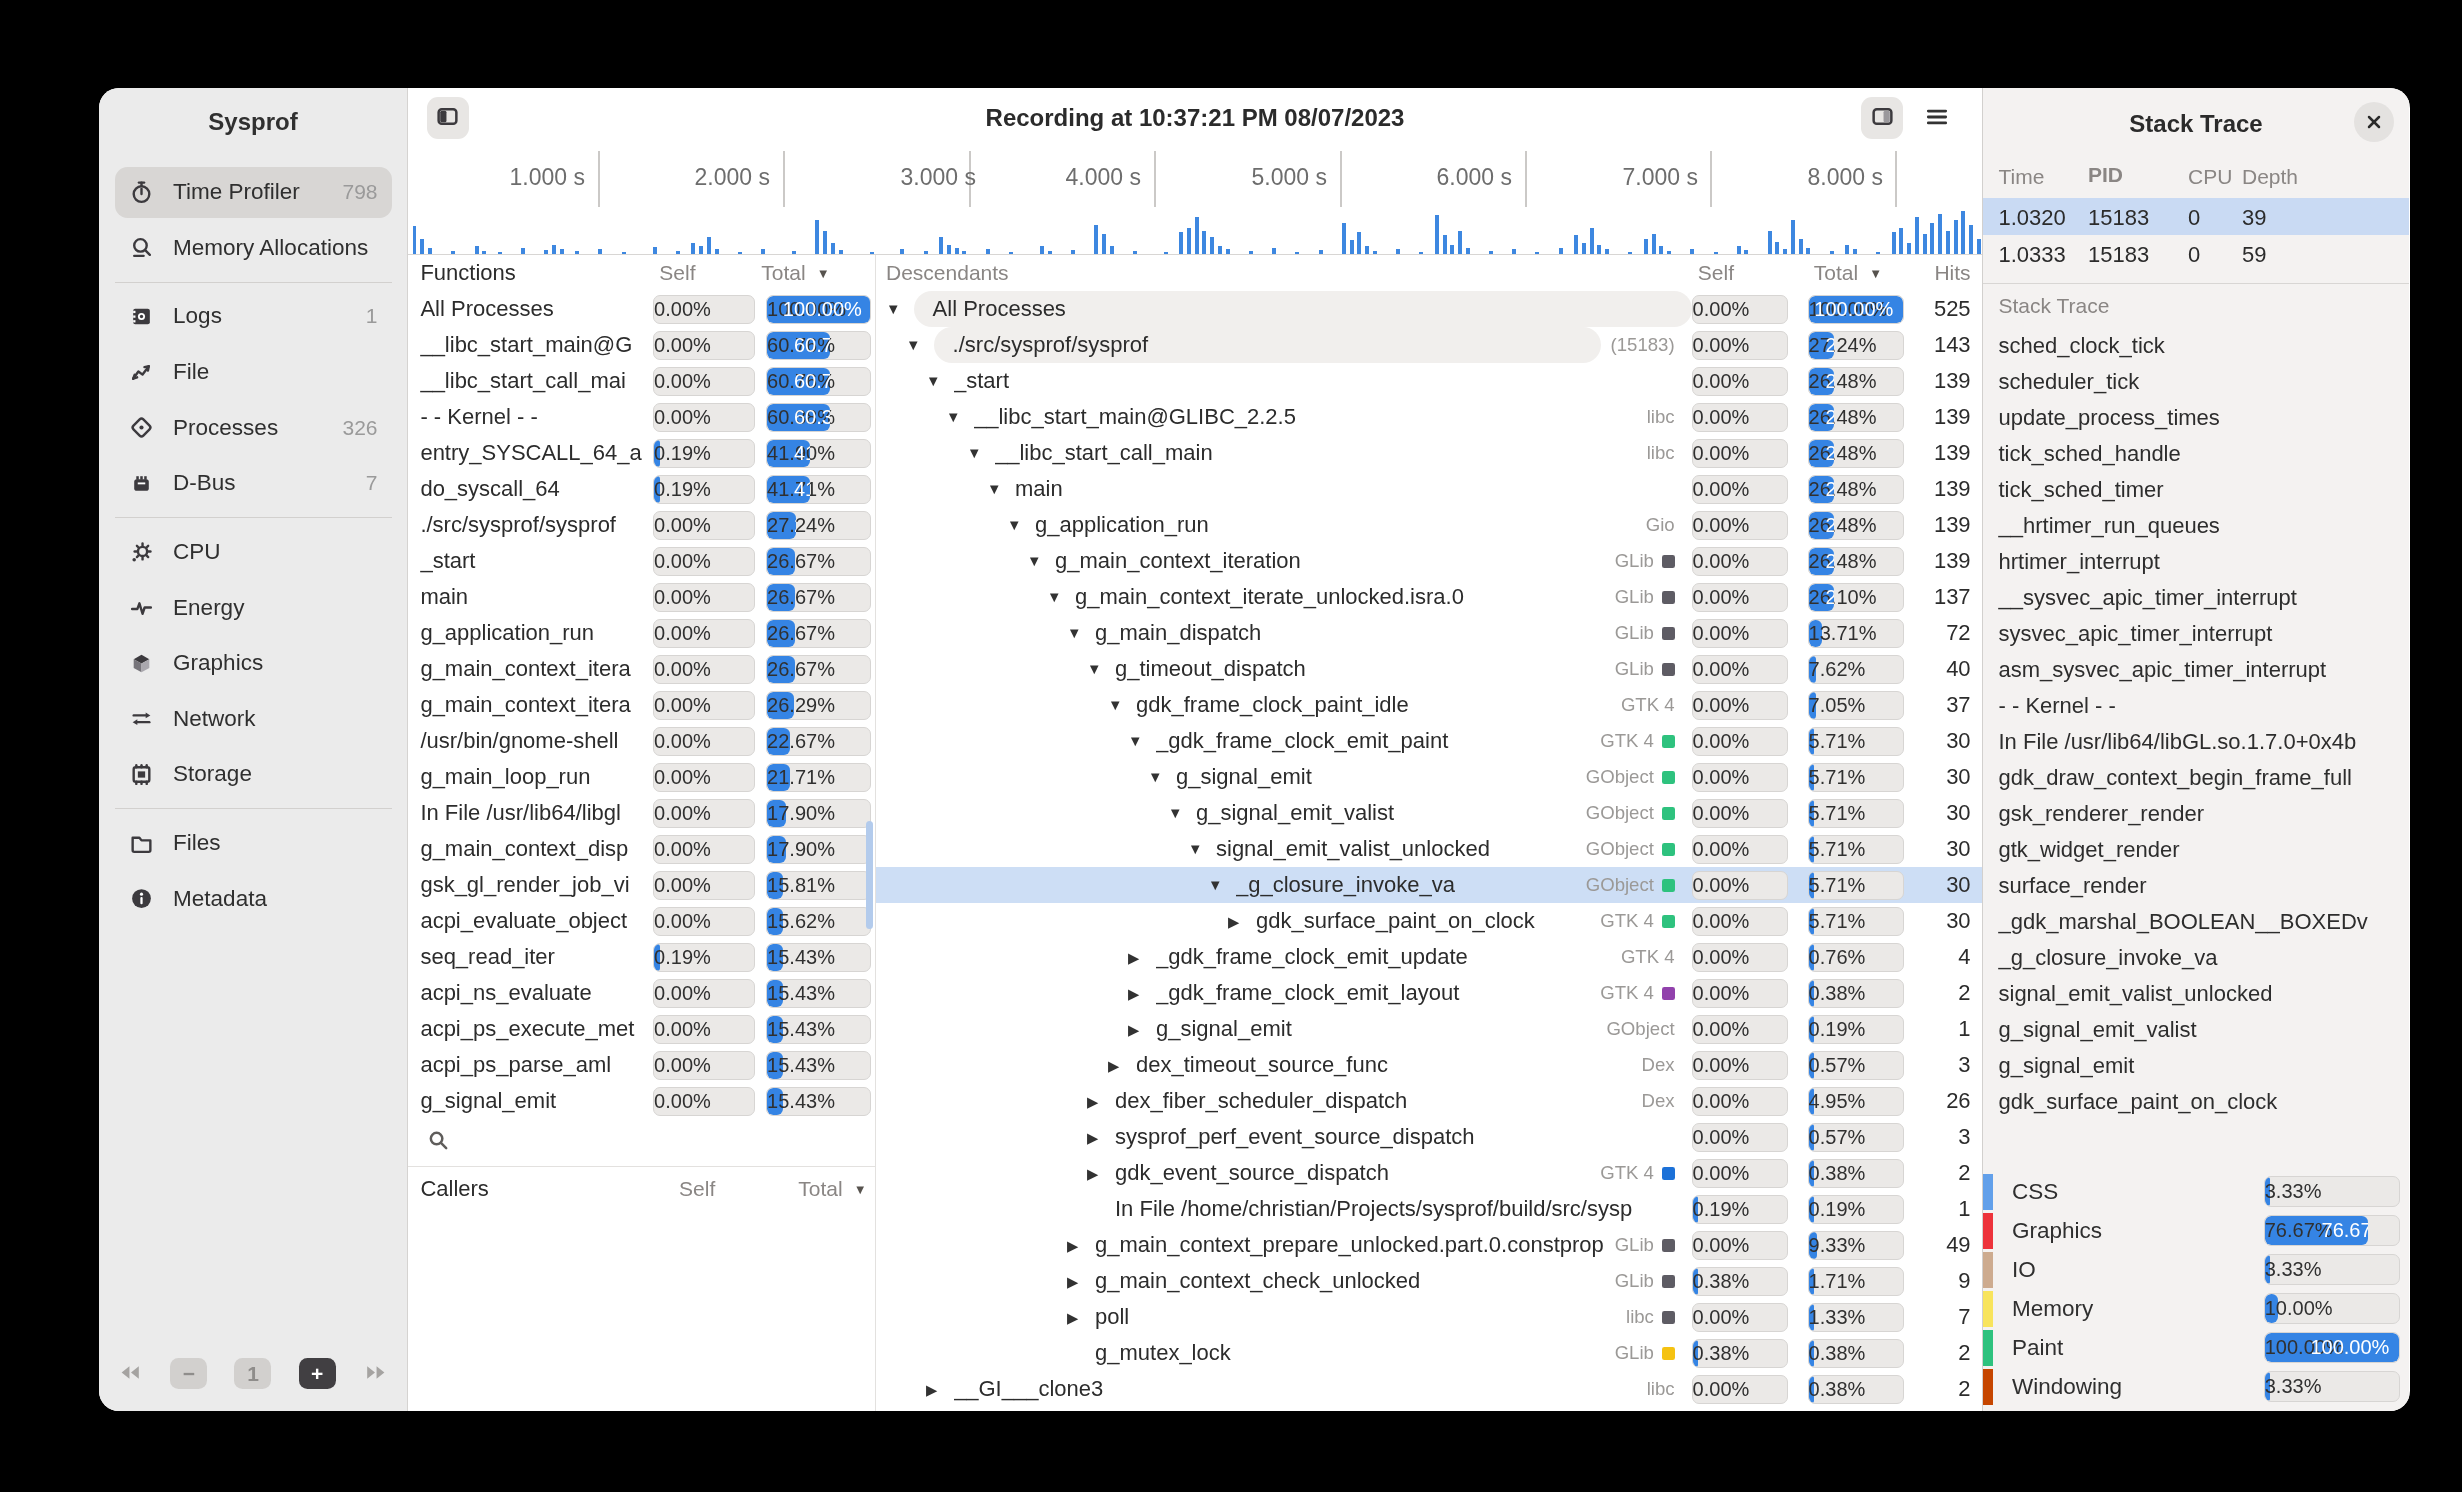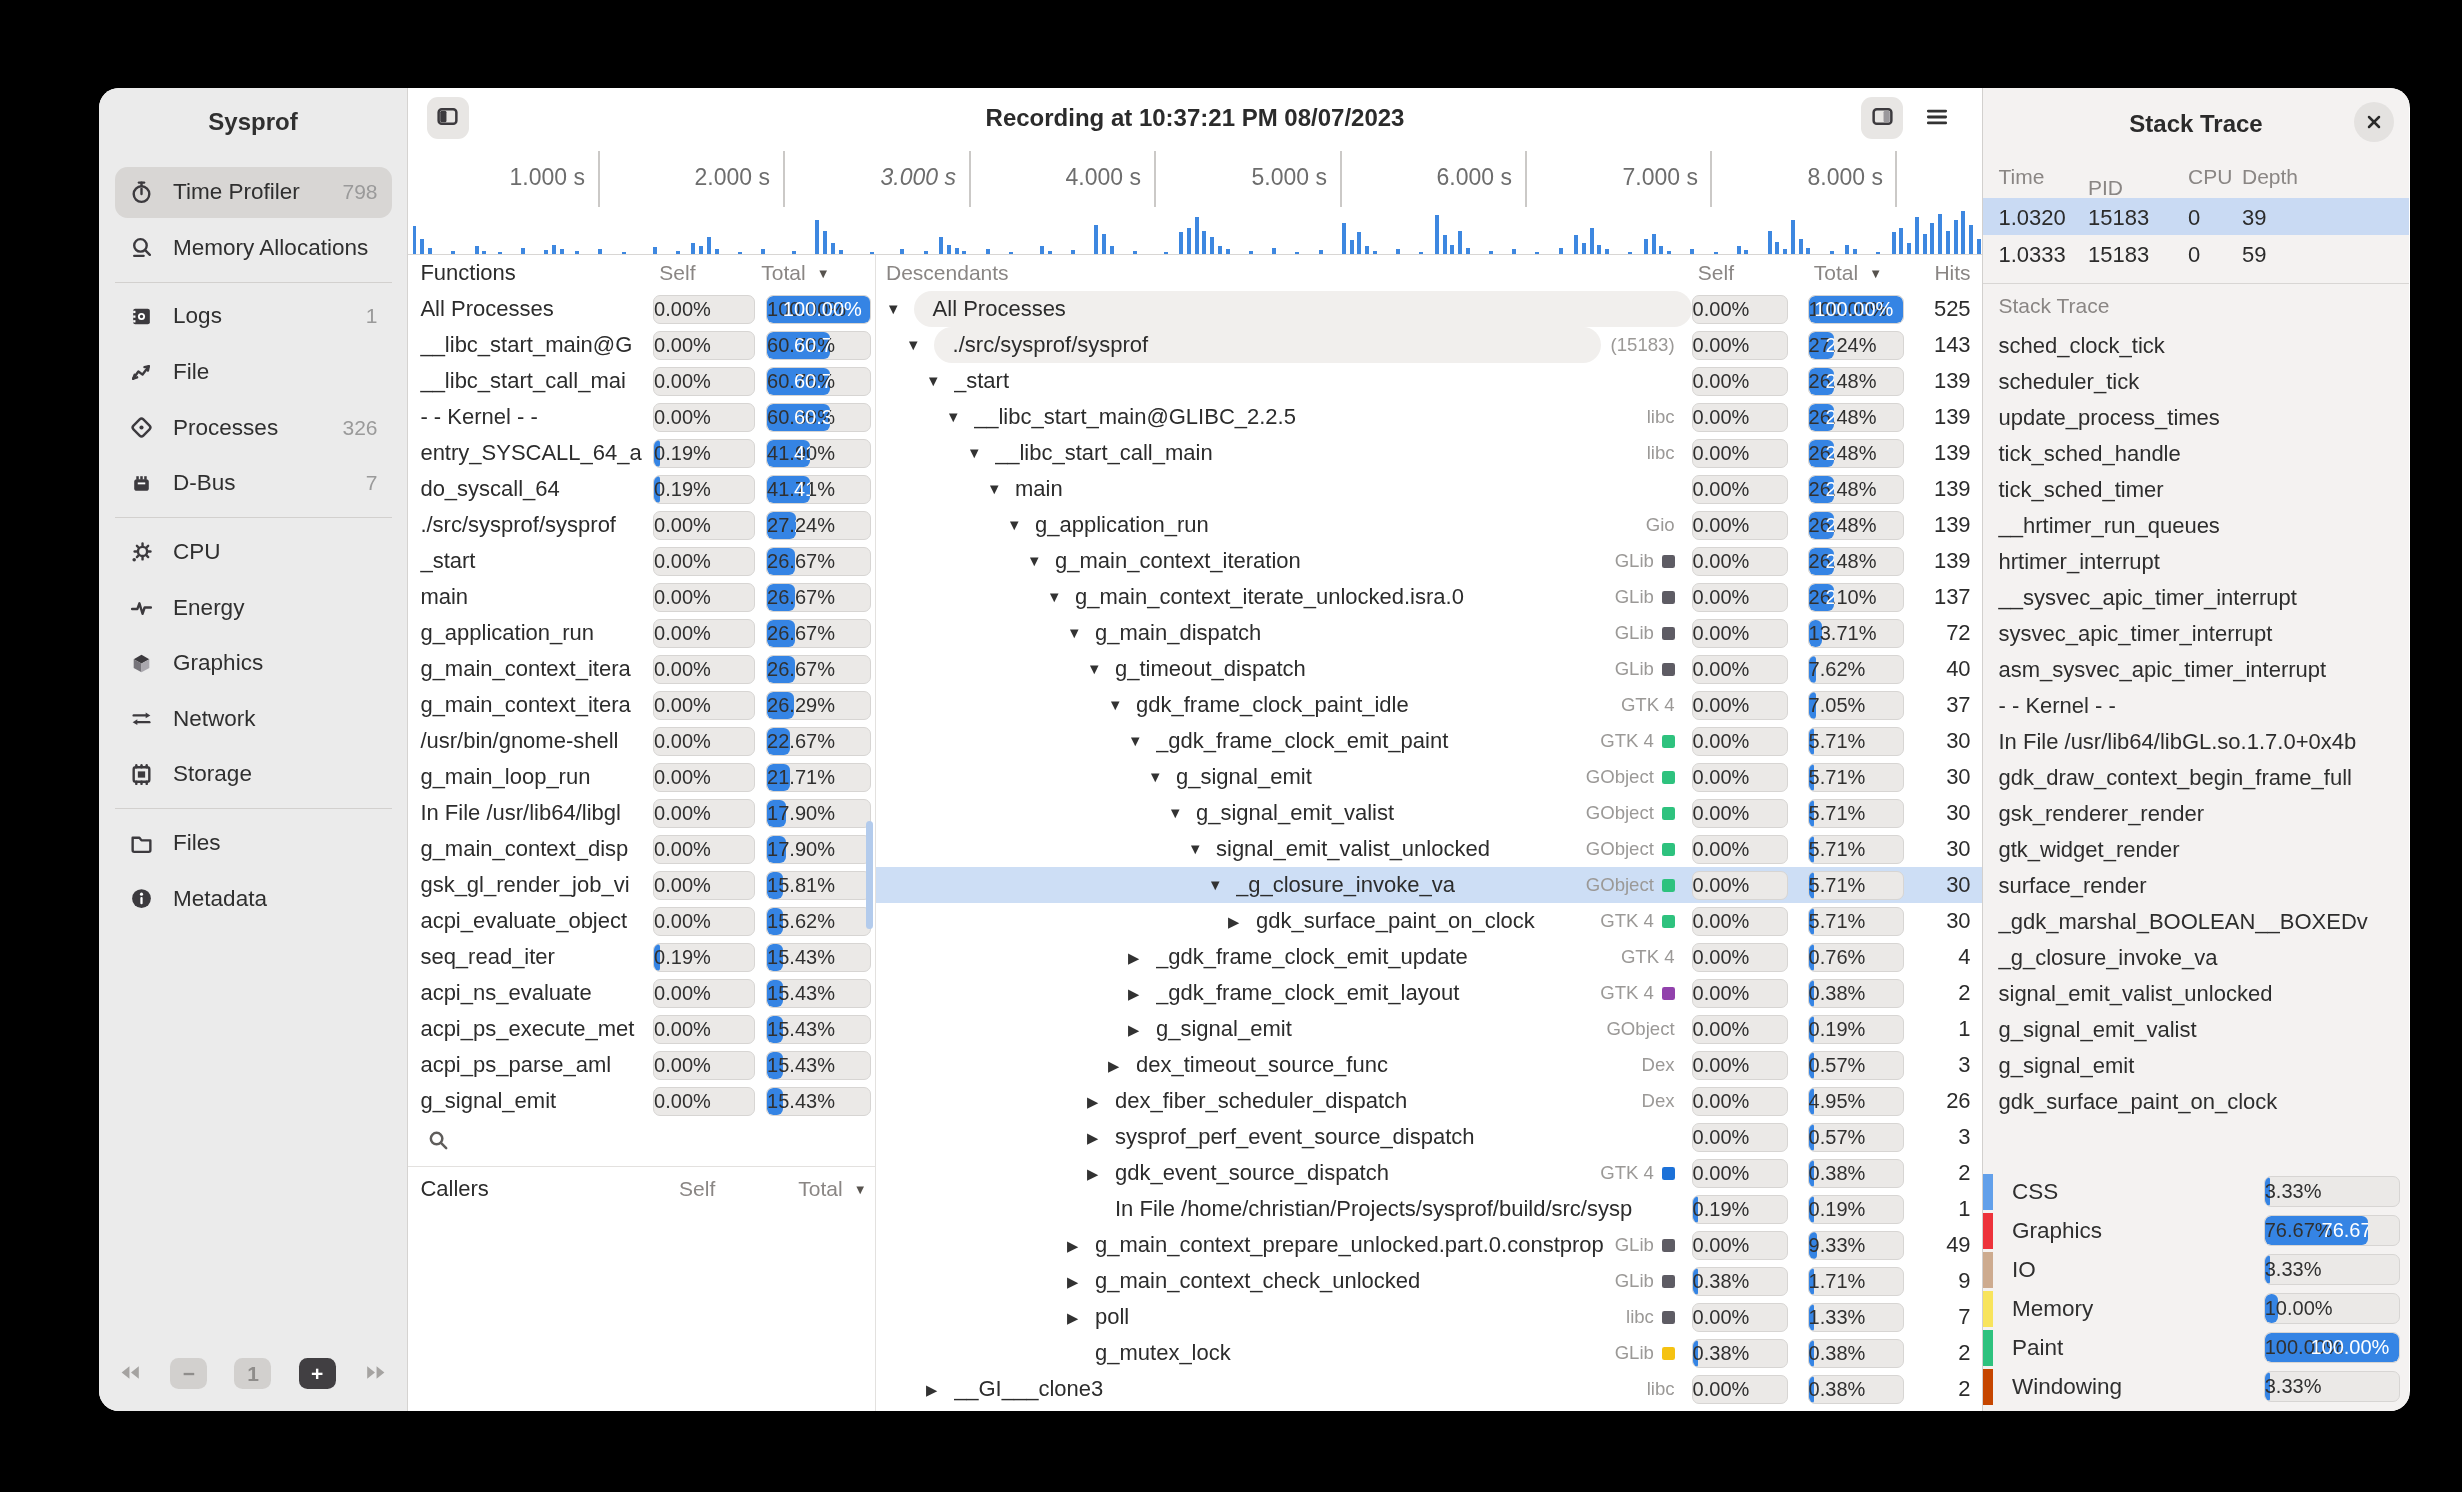--- a/index.html
+++ b/index.html
@@ -318,21 +318,21 @@
           </svg>
       </span>
     </div>
 
     <div id="ruler">
         <div class="tick" style="left: 190px;"></div>
         <div class="ticklabel" style="left: 61px;">1.000 s</div>
         <div class="tick" style="left: 375px;"></div>
         <div class="ticklabel" style="left: 246px;">2.000 s</div>
         <div class="tick" style="left: 561px;"></div>
-        <div class="ticklabel" style="left: 432px; font-style: italic;">3.000 s</div>
+        <div class="ticklabel" style="left: 452px;">3.000 s</div>
         <div class="tick" style="left: 746px;"></div>
         <div class="ticklabel" style="left: 617px;">4.000 s</div>
         <div class="tick" style="left: 932px;"></div>
         <div class="ticklabel" style="left: 803px;">5.000 s</div>
         <div class="tick" style="left: 1117px;"></div>
         <div class="ticklabel" style="left: 988px;">6.000 s</div>
         <div class="tick" style="left: 1302px;"></div>
         <div class="ticklabel" style="left: 1174px;">7.000 s</div>
         <div class="tick" style="left: 1487px;"></div>
         <div class="ticklabel" style="left: 1359px;">8.000 s</div>
@@ -1546,21 +1546,21 @@
     <div id="st-title">Stack Trace</div>
     <div id="st-close">
       <svg width="20" height="20" viewBox="0 0 24 24">
           <g stroke="#2b2b2b" stroke-width="3" stroke-linecap="round">
             <line x1="6" y1="6" x2="18" y2="18"></line>
             <line x1="18" y1="6" x2="6" y2="18"></line>
           </g>
         </svg>
     </div>
     <span class="st-col" style="left:15.5px;top:77px;">Time</span>
-    <span class="st-col" style="left:105px;top:88px;">PID</span>
+    <span class="st-col" style="left:105px;top:75px;font-weight:bold;">PID</span>
     <span class="st-col" style="left:205px;top:77px;">CPU</span>
     <span class="st-col" style="left:259px;top:77px;">Depth</span>
     <div id="st-rows">
         <div class="strow selected" style="top: 110px;">
     <span class="st-val" style="left:15.5px;top:7px;">1.0320</span>
     <span class="st-val" style="left:105px;top:7px;">15183</span>
     <span class="st-val" style="left:205px;top:7px;">0</span>
     <span class="st-val" style="left:259px;top:7px;">39</span>
   </div>
         <div class="strow" style="top: 147px;">

